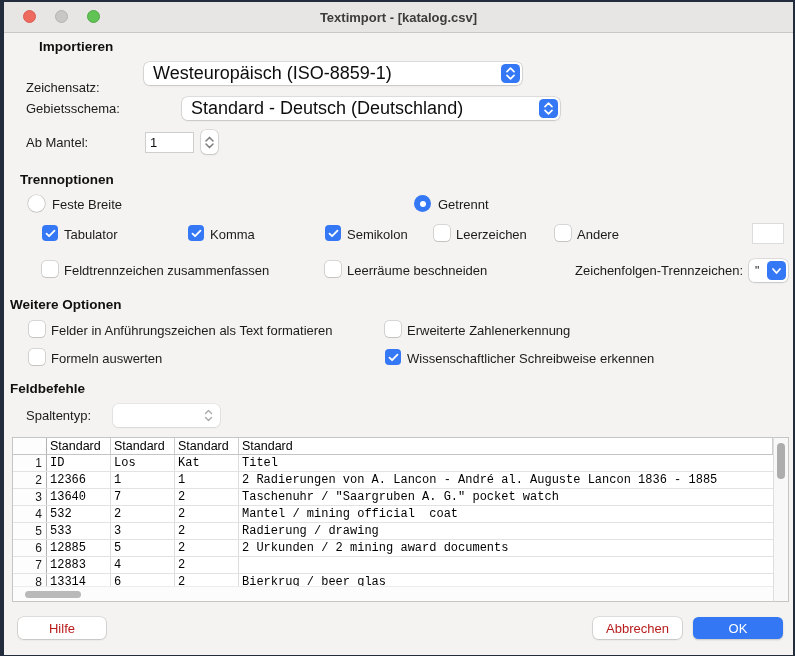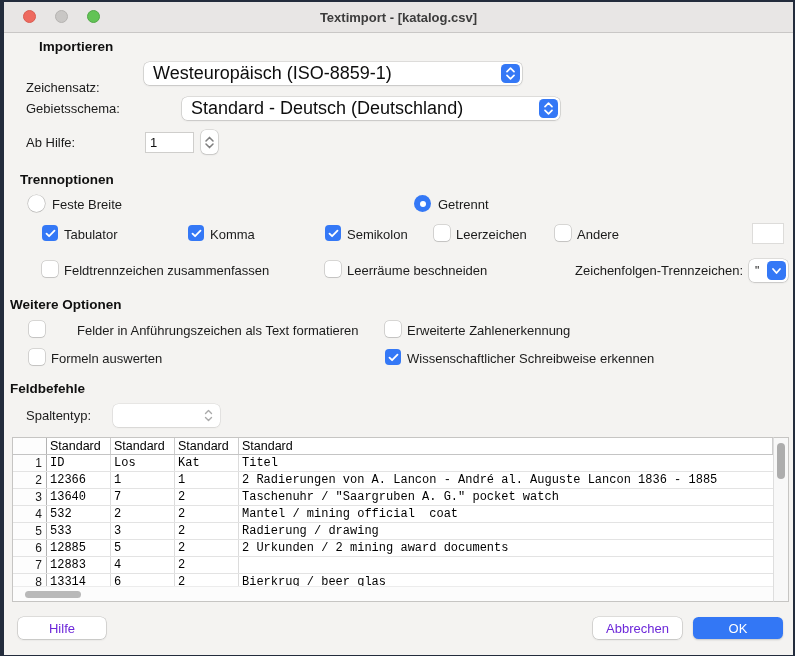--- a/index.html
+++ b/index.html
@@ -58,21 +58,21 @@
   .cc { flex:0 0 auto; width:64px; border-right:1px solid #dcdcdc; padding:1px 0 0 3px;
         white-space:pre; overflow:hidden; }
   .c4 { flex:1 1 auto; border-right:none; padding:1px 0 0 3px; white-space:pre; overflow:hidden; }
   .thead .cc, .thead .c4 { border-right:1px solid #cdcdcd; }
   .hsb { position:absolute; left:0; right:0; bottom:0; height:15px; background:#fcfcfc; border-top:1px solid #ececec; }
   .hsb-thumb { position:absolute; left:12px; top:4px; width:56px; height:7px; border-radius:3.5px; background:#b9b9b9; }
   .vsb { position:absolute; left:769px; top:435px; width:16px; height:165px; background:#f8f8f8;
          border:1px solid #c6c5c3; border-left:1px solid #dedede; }
   .vsb-thumb { position:absolute; left:3px; top:5px; width:8px; height:36px; border-radius:4px; background:#adadad; }
 
-  .btn { position:absolute; height:22px; border-radius:5.5px; background:#fff; font-size:13px; color:#6d28d9;
+  .btn { position:absolute; height:22px; border-radius:5.5px; background:#fff; font-size:13px; color:#b91c1c;
          display:flex; align-items:center; justify-content:center;
          box-shadow:0 0 0 0.6px rgba(0,0,0,0.18), 0 1px 2px rgba(0,0,0,0.12); cursor:default; }
   .btn.primary { background:#3377f5; color:#fff; box-shadow:0 1px 2px rgba(0,0,0,0.18); }
 </style>
 </head>
 <body>
 
 <div class="dialog">
 
   <div class="titlebar">
@@ -99,21 +99,21 @@
   <div class="popup" style="left:140px; top:95px; width:378px;margin-left:38px;">
     <span class="val">Standard - Deutsch (Deutschland)</span>
     <span class="blue-sq">
       <svg width="11" height="13" viewBox="0 0 11 13">
           <path d="M2 4.6L5.5 1.2L9 4.6" stroke="#fff" stroke-width="1.7" fill="none" stroke-linecap="round" stroke-linejoin="round"></path>
           <path d="M2 8.4L5.5 11.8L9 8.4" stroke="#fff" stroke-width="1.7" fill="none" stroke-linecap="round" stroke-linejoin="round"></path>
         </svg>
     </span>
   </div>
 
-  <div class="lbl" style="left:22px; top:133px;">Ab Hilfe:</div>
+  <div class="lbl" style="left:22px; top:133px;">Ab Mantel:</div>
   <input class="tinput" style="left: 141px; top: 130px; width: 49px; height: 21px;" value="1">
   <div class="stepper" style="left:197px; top:128px;">
     <svg width="9" height="6" viewBox="0 0 9 6">
         <path d="M1 5L4.5 1.4L8 5" stroke="#7f7f7f" stroke-width="1.5" fill="none" stroke-linecap="round" stroke-linejoin="round"></path>
       </svg>
     <svg width="9" height="6" viewBox="0 0 9 6">
         <path d="M1 1L4.5 4.6L8 1" stroke="#7f7f7f" stroke-width="1.5" fill="none" stroke-linecap="round" stroke-linejoin="round"></path>
       </svg>
   </div>
 
@@ -177,21 +177,21 @@
       <svg width="11" height="8" viewBox="0 0 11 8">
           <path d="M2 2L5.5 6L9 2" stroke="#fff" stroke-width="1.8" fill="none" stroke-linecap="round" stroke-linejoin="round"></path>
         </svg>
     </span>
   </div>
 
   <div class="h1" style="left:6px; top:295px;">Weitere Optionen</div>
 
   <div>
     <span class="chk" style="left:25px; top:319px;"></span>
-    <span class="lbl" style="left:47px; top:321px;margin-left:26px;">Felder in Anführungszeichen als Text formatieren</span>
+    <span class="lbl" style="left:47px; top:321px;">Felder in Anführungszeichen als Text formatieren</span>
   </div>
   <div>
     <span class="chk" style="left:381px; top:319px;"></span>
     <span class="lbl" style="left:403px; top:321px;">Erweiterte Zahlenerkennung</span>
   </div>
   <div>
     <span class="chk" style="left:25px; top:347px;"></span>
     <span class="lbl" style="left:47px; top:349px;">Formeln auswerten</span>
   </div>
   <div>

